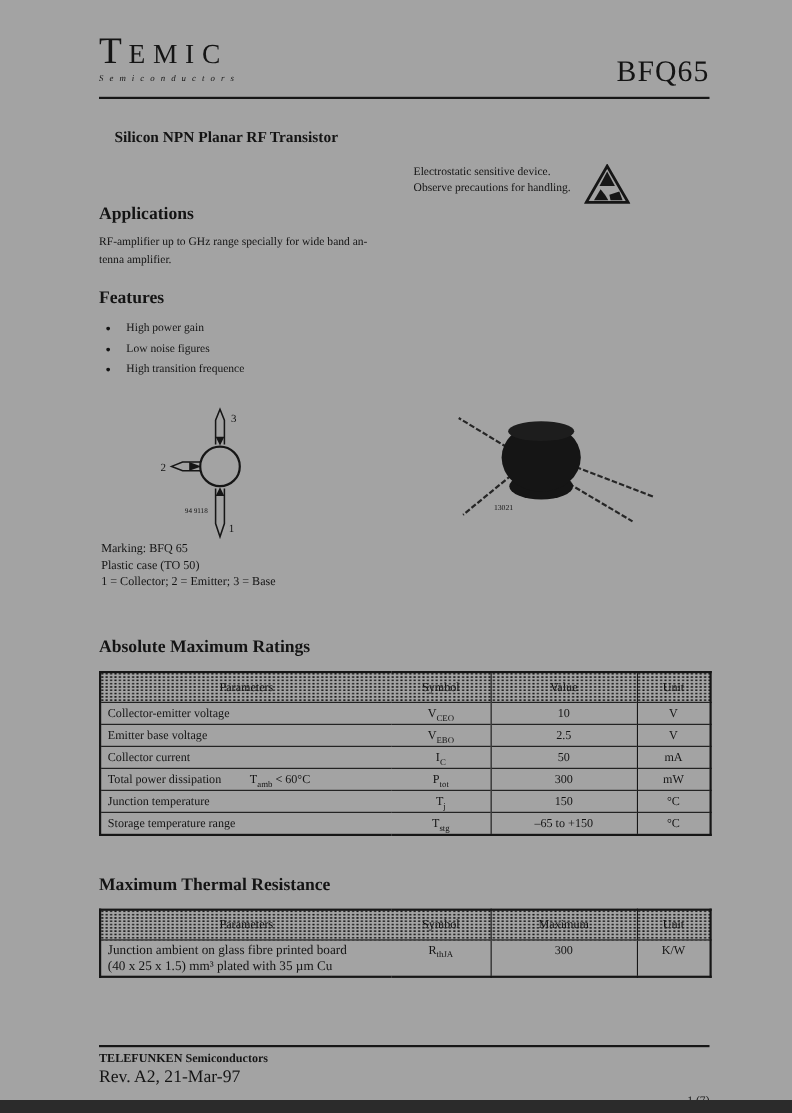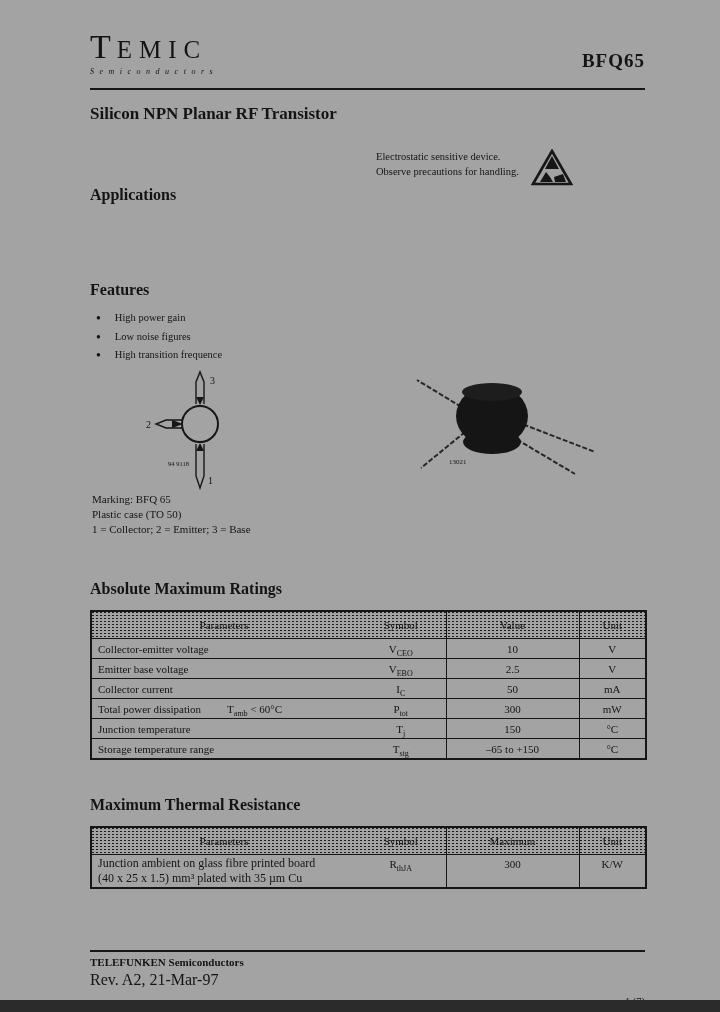--- a/index.html
+++ b/index.html
@@ -10,32 +10,32 @@
     color:#141414;
     font-family:"Liberation Serif","DejaVu Serif",serif;
     overflow:hidden;
   }
   
   .logo{position:absolute;left:90px;top:30px;}
   .logo-main{line-height:1;white-space:nowrap;}
   .logo-t{font-size:34px;letter-spacing:6px;}
   .logo-rest{font-size:25px;letter-spacing:7px;}
   .logo-sub{font-size:8px;font-style:italic;letter-spacing:5.5px;margin-top:3px;}
-  .part-number{position:absolute;right:75px;top:50px;font-size:19px;font-weight:bold;letter-spacing:1px;}
+  .part-number{position:absolute;right:75px;top:50px;font-size:27px;font-weight:normal;letter-spacing:1px;}
   .header-rule{position:absolute;left:90px;top:88px;width:555px;height:2px;background:#161616;}
   
-  .doc-title{position:absolute;left:90px;top:104px;margin:0;font-size:17px;font-weight:bold;}
+  .doc-title{position:absolute;left:90px;top:104px;margin:14px;font-size:14px;font-weight:bold;}
   
   .esd{position:absolute;left:376px;top:149px;display:flex;align-items:flex-start;gap:12px;}
   .esd-text{font-size:10.5px;line-height:15px;}
   
   .sec-h{margin:0;font-size:16px;font-weight:bold;}
   .applications{position:absolute;left:90px;top:186px;width:300px;}
   .applications p{margin:9px 0 0 0;font-size:10.5px;line-height:16px;}
-  .features{position:absolute;left:90px;top:262px;width:300px;margin-top:19px;}
+  .features{position:absolute;left:90px;top:262px;width:300px;}
   .features ul{list-style:none;margin:10px 0 0 0;padding:0;}
   .features li{font-size:10.5px;line-height:18.5px;display:flex;align-items:center;}
   .features .bullet{font-size:8px;margin:0 14px 0 6px;}
   
   .pinout-svg{position:absolute;left:138px;top:366px;}
   .photo-svg{position:absolute;left:413px;top:372px;}
   .marking{position:absolute;left:92px;top:492px;font-size:11px;line-height:15px;}
   
   .amr-h{position:absolute;left:90px;top:580px;}
   .amr-table{position:absolute;left:90px;top:610px;}
@@ -90,20 +90,21 @@
     <svg width="42" height="38" viewBox="0 0 42 38">
       <path d="M21 2 L40 35 L2 35 Z" fill="none" stroke="#161616" stroke-width="2.6"></path>
       <path d="M21 7 L28 20 L14 20 Z" fill="#161616"></path>
       <path d="M9 33 L15 23 L19 28 L22 33 Z" fill="#161616"></path>
       <path d="M23 28 L32 25 L35 33 L24 33 Z" fill="#161616"></path>
     </svg>
   </div>
 
   <div class="applications">
     <h2 class="sec-h">Applications</h2>
+    <p><span>RF-amplifier up to GHz range specially for wide band an-</span><br><span>tenna amplifier.</span></p>
   </div>
 
   <div class="features">
     <h2 class="sec-h">Features</h2>
     <ul>
       <li>
           <span class="bullet">●</span>
           <span>High power gain</span>
         </li>
       <li>

